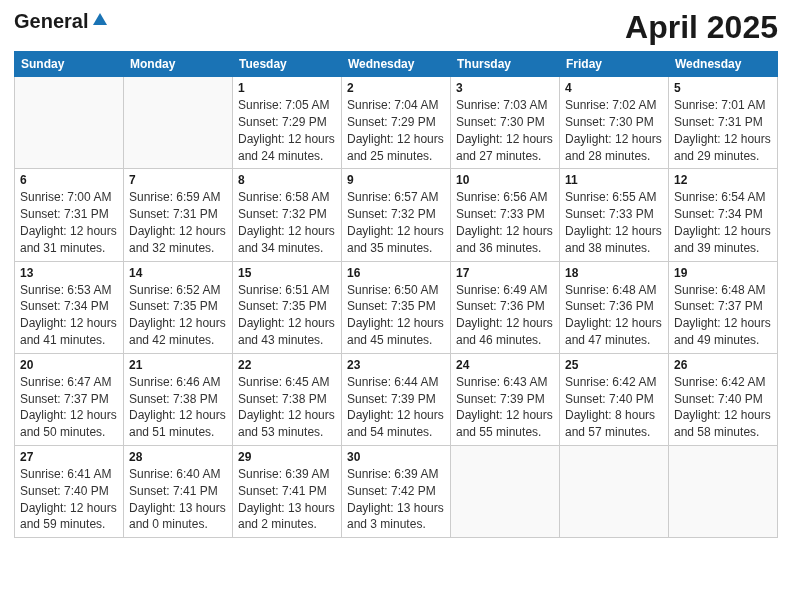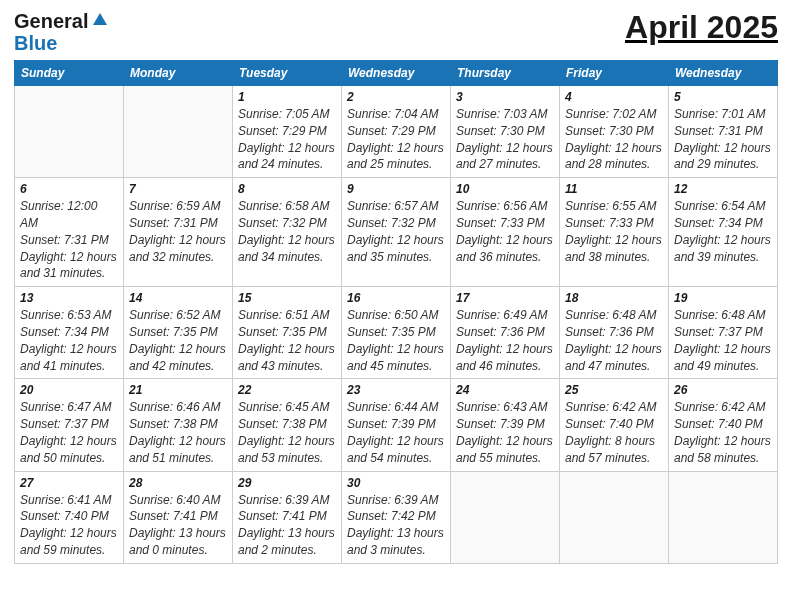--- a/index.html
+++ b/index.html
@@ -24,21 +24,20 @@
       align-items: flex-start;
       margin-bottom: 6px;
     }
     .logo {
       display: flex;
       align-items: center;
       gap: 4px;
     }
     .title-section {
       text-align: left;
-      text-decoration: underline;
     }
     .main-title {
       font-size: 32px;
       font-weight: bold;
       color: #1a1a1a;
       line-height: 1.1;
     }
     .subtitle {
       font-size: 13px;
       color: #555;
@@ -78,36 +77,32 @@
       font-size: 12px;
       color: #333;
       line-height: 1.4;
     }
     .empty {
       background: #f9f9f9;
     }
     table {
       border-collapse: collapse;
       width: 100%;
-      font-style: italic;
     }
   </style>
 </head>
 <body>
 
 <div class="page">
   <div class="header">
     <div class="logo">
     <div class="logo-wrap">
       <div class="logo-line1">
         <span>General</span>
         <div class="logo-triangle"></div>
-      </div>
-      <div class="logo-line2">
-        <span>Blue</span>
       </div>
     </div>
   </div>
     <div class="title-section">
       <div class="main-title">April 2025</div>
     </div>
   </div>
 
   <table class="calendar">
     <thead>
@@ -142,21 +137,21 @@
             <div class="day-info"><span>Sunrise: 7:02 AM</span><br><span>Sunset: 7:30 PM</span><br><span>Daylight: 12 hours and 28 minutes.</span></div>
           </td>
           <td>
             <span class="day-number">5</span>
             <div class="day-info"><span>Sunrise: 7:01 AM</span><br><span>Sunset: 7:31 PM</span><br><span>Daylight: 12 hours and 29 minutes.</span></div>
           </td>
         </tr>
         <tr>
           <td>
             <span class="day-number">6</span>
-            <div class="day-info"><span>Sunrise: 12:00 AM</span><br><span>Sunset: 7:31 PM</span><br><span>Daylight: 12 hours and 31 minutes.</span></div>
+            <div class="day-info"><span>Sunrise: 7:00 AM</span><br><span>Sunset: 7:31 PM</span><br><span>Daylight: 12 hours and 31 minutes.</span></div>
           </td>
           <td>
             <span class="day-number">7</span>
             <div class="day-info"><span>Sunrise: 6:59 AM</span><br><span>Sunset: 7:31 PM</span><br><span>Daylight: 12 hours and 32 minutes.</span></div>
           </td>
           <td>
             <span class="day-number">8</span>
             <div class="day-info"><span>Sunrise: 6:58 AM</span><br><span>Sunset: 7:32 PM</span><br><span>Daylight: 12 hours and 34 minutes.</span></div>
           </td>
           <td>

